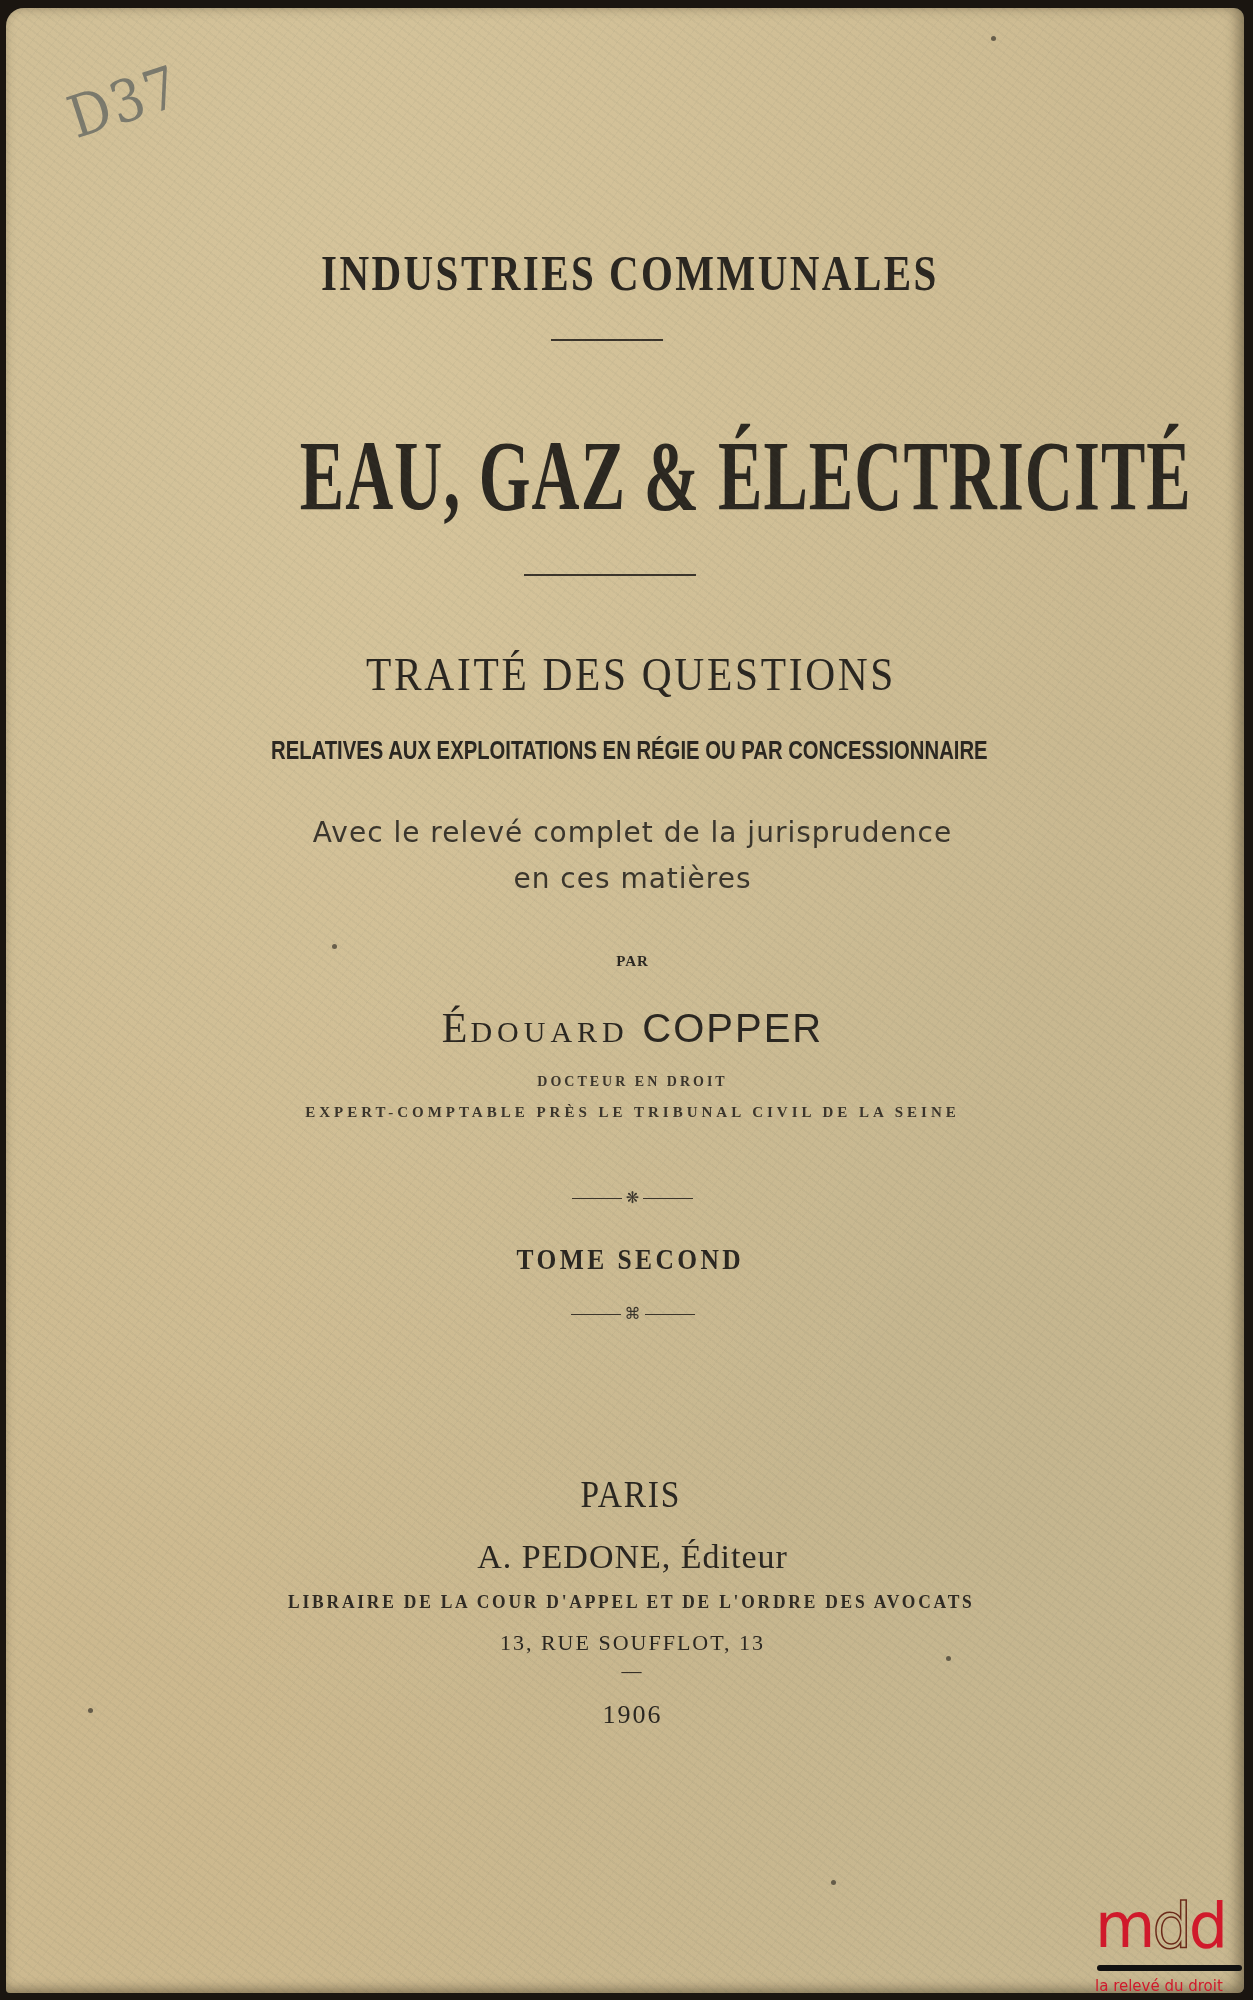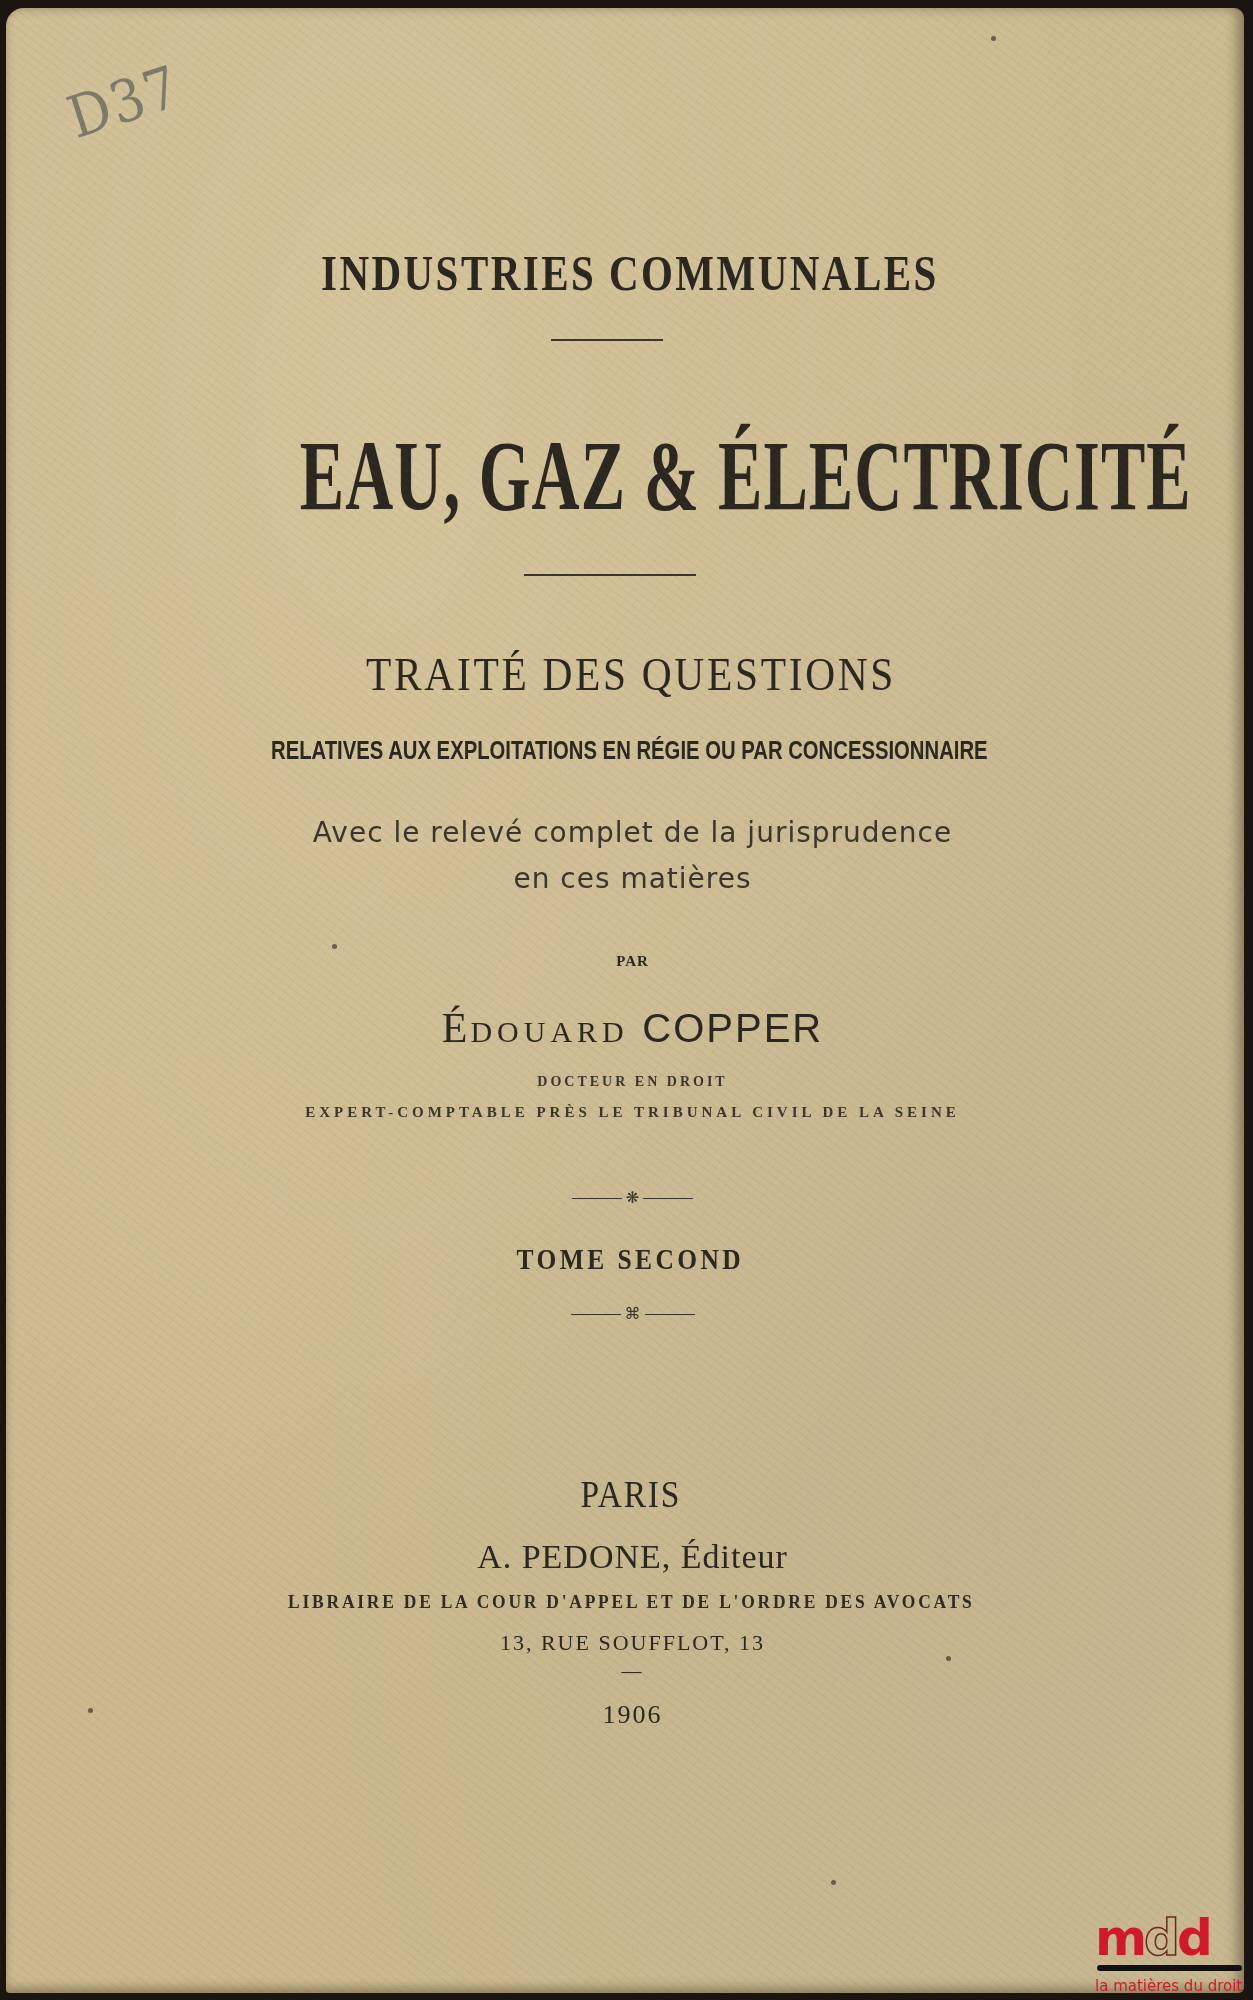--- a/index.html
+++ b/index.html
@@ -100,22 +100,22 @@
     top: 1622px; font-family: "Liberation Serif", serif; font-size: 22px; letter-spacing: 2px;
   }
   .t-year {
     top: 1692px; font-family: "Liberation Serif", serif; font-size: 26px; letter-spacing: 2px;
   }
   .speck { position: absolute; width: 5px; height: 5px; border-radius: 50%; background: #3a342b; opacity: 0.7; }
   .logo {
     position: absolute; left: 1095px; top: 1895px; width: 158px; height: 105px;
   }
   .logo-mdd {
-    position: absolute; left: 0; top: 12px;
-    font-family: "DejaVu Sans", sans-serif; font-weight: bold; font-size: 50px; line-height: 62px;
+    position: absolute; left: 0; top: 0;
+    font-family: "DejaVu Sans", sans-serif; font-weight: normal; font-size: 62px; line-height: 62px;
     color: #d0192b; letter-spacing: -3px;
   }
   .logo-mdd .hollow { color: transparent; -webkit-text-stroke: 1.5px #6b2a1a; }
   .logo-bar { position: absolute; left: 2px; top: 70px; width: 145px; height: 6px; border-radius: 3px; background: #111; }
   .logo-tag {
     position: absolute; left: 0; top: 82px;
     font-family: "DejaVu Sans", sans-serif; font-size: 15px; color: #d0192b; white-space: nowrap;
   }
 </style>
 </head>
@@ -168,14 +168,14 @@
   <div class="speck" style="left:940px; top:1648px;"></div>
   <div class="speck" style="left:82px; top:1700px;"></div>
   <div class="speck" style="left:825px; top:1872px;"></div>
 </div>
 
 <div class="logo">
   <div class="logo-mdd">
     <span>m</span><span class="hollow">d</span><span>d</span>
   </div>
   <div class="logo-bar"></div>
-  <div class="logo-tag">la matières du droit</div>
+  <div class="logo-tag">la relevé du droit</div>
 </div>
 
 </body></html>

